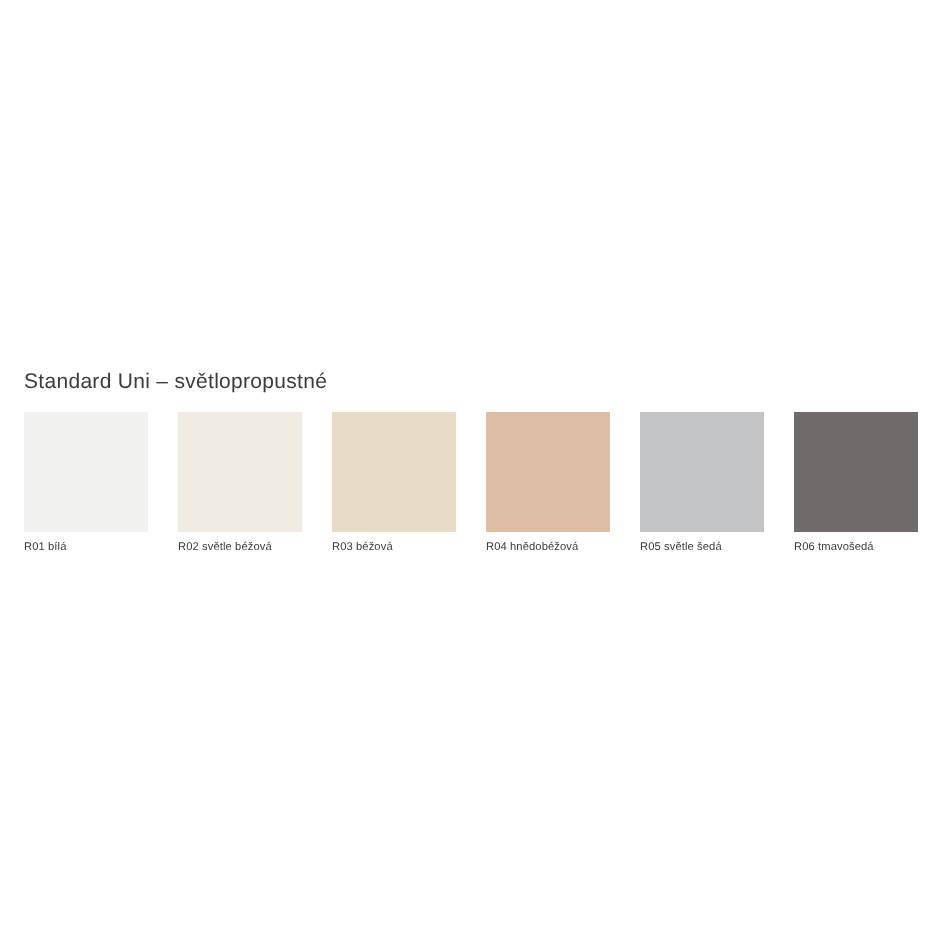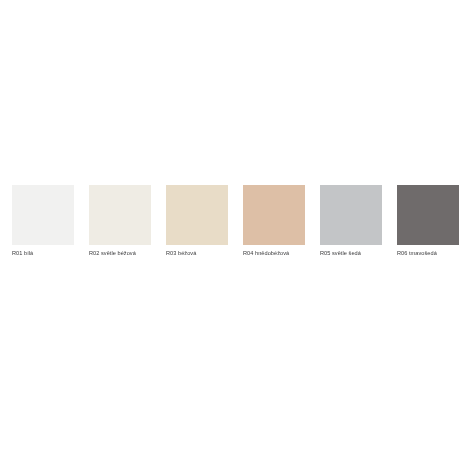--- a/index.html
+++ b/index.html
@@ -75,20 +75,21 @@
     white-space: nowrap;
   }
 </style>
 </head>
 <body>
 
 <div id="swatch-sheet" style="background-color: rgb(255, 255, 255);">
 
   <div class="collection-block">
 
+    <div class="collection-title">Standard Uni – světlopropustné</div>
 
     <div class="swatch-row">
 
       <div class="swatch-item">
         <div class="swatch-chip" style="background-color: rgb(241, 241, 240);"></div>
         <div class="swatch-label">R01 bílá</div>
       </div>
 
       <div class="swatch-item">
         <div class="swatch-chip" style="background-color: rgb(239, 236, 228);"></div>

